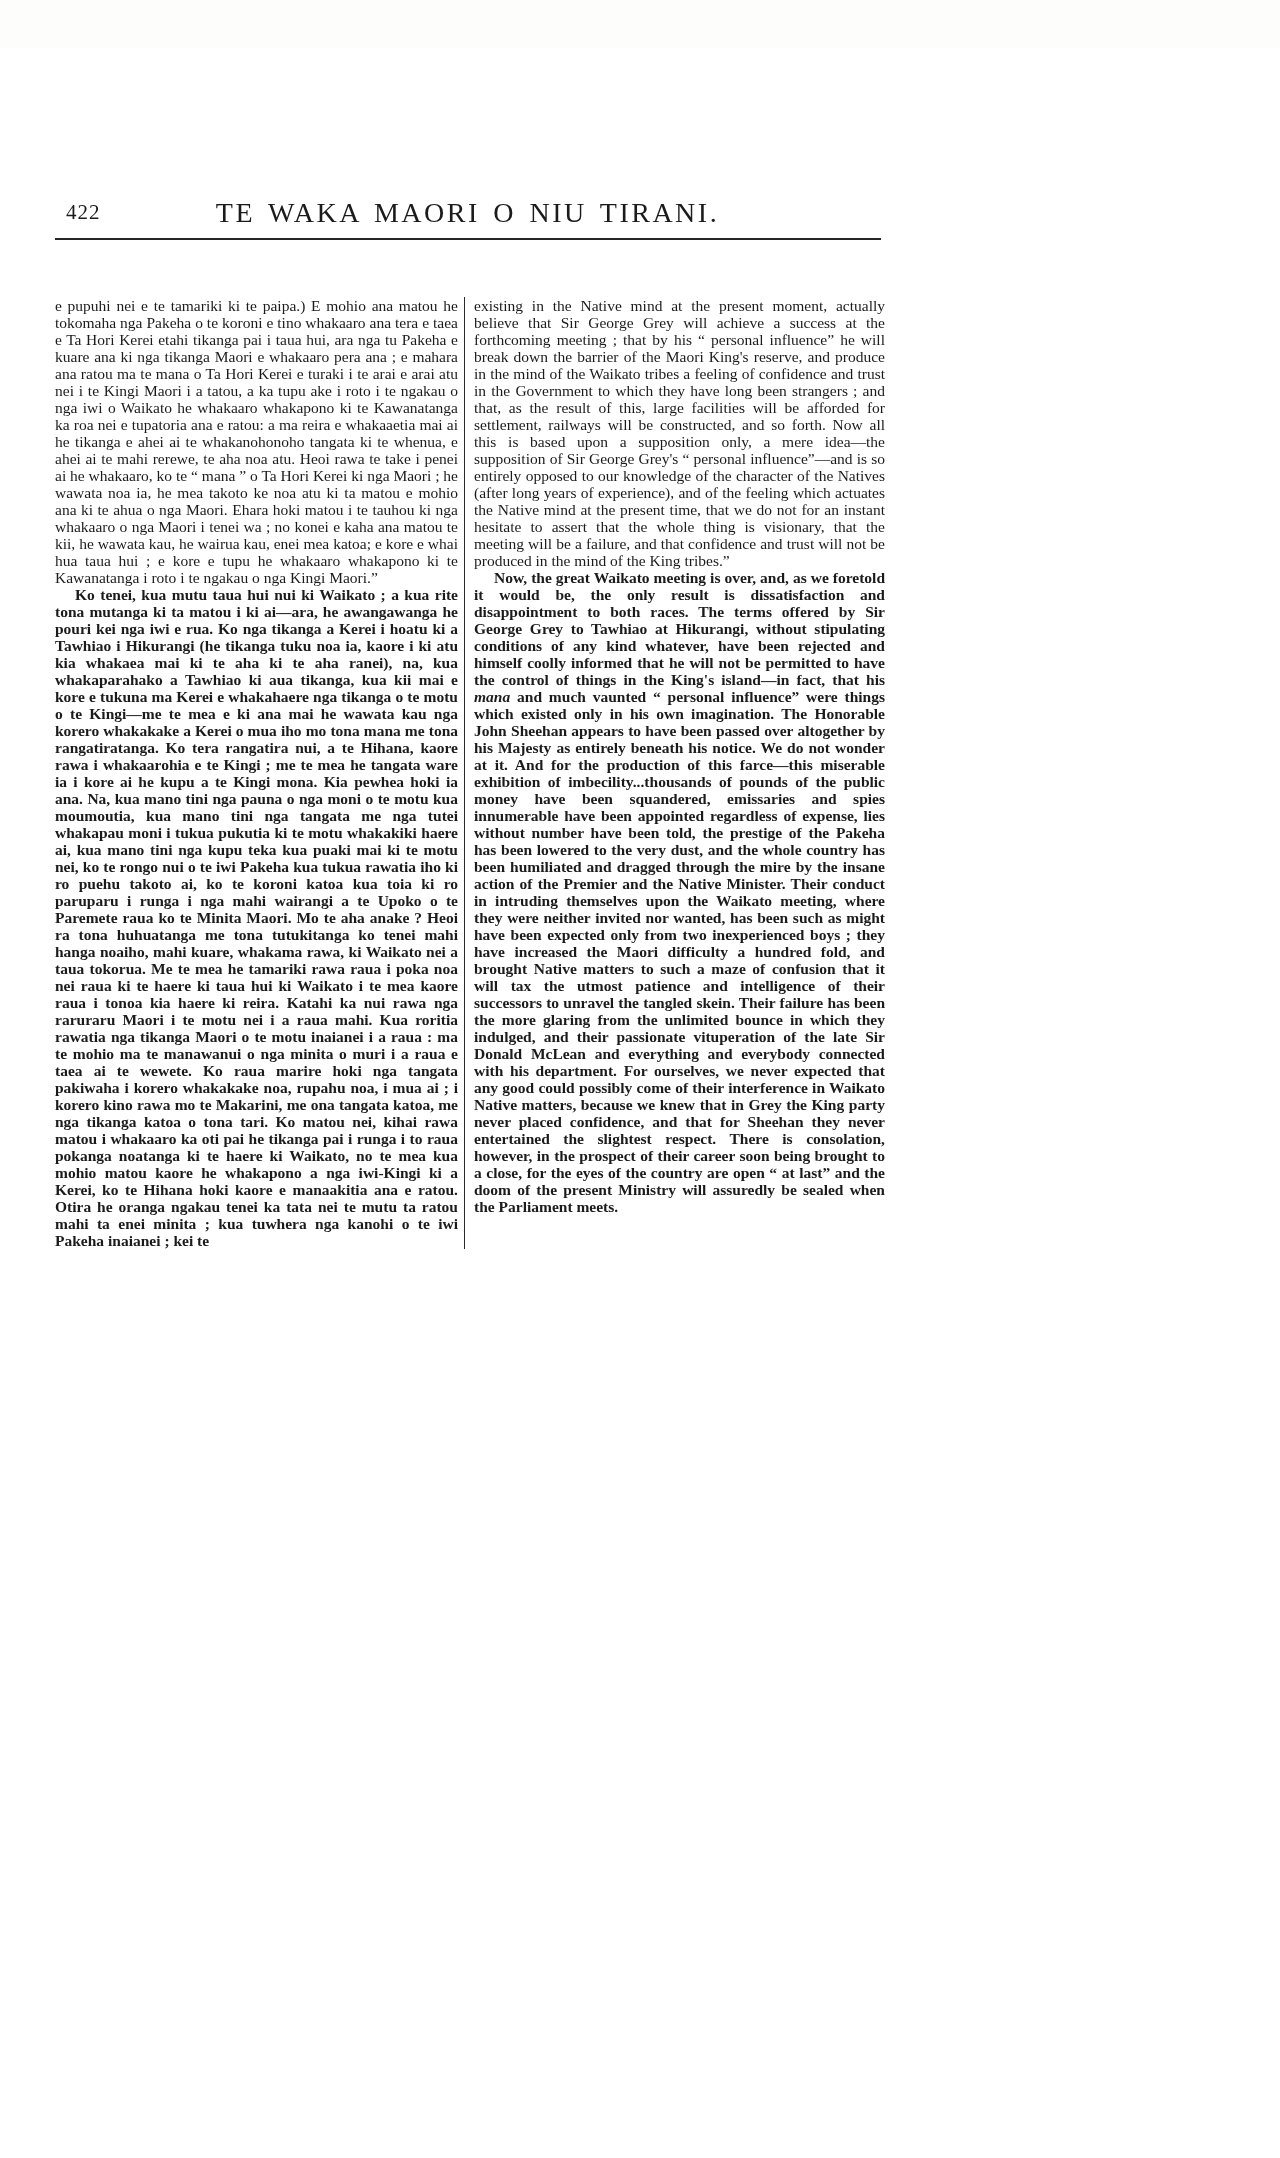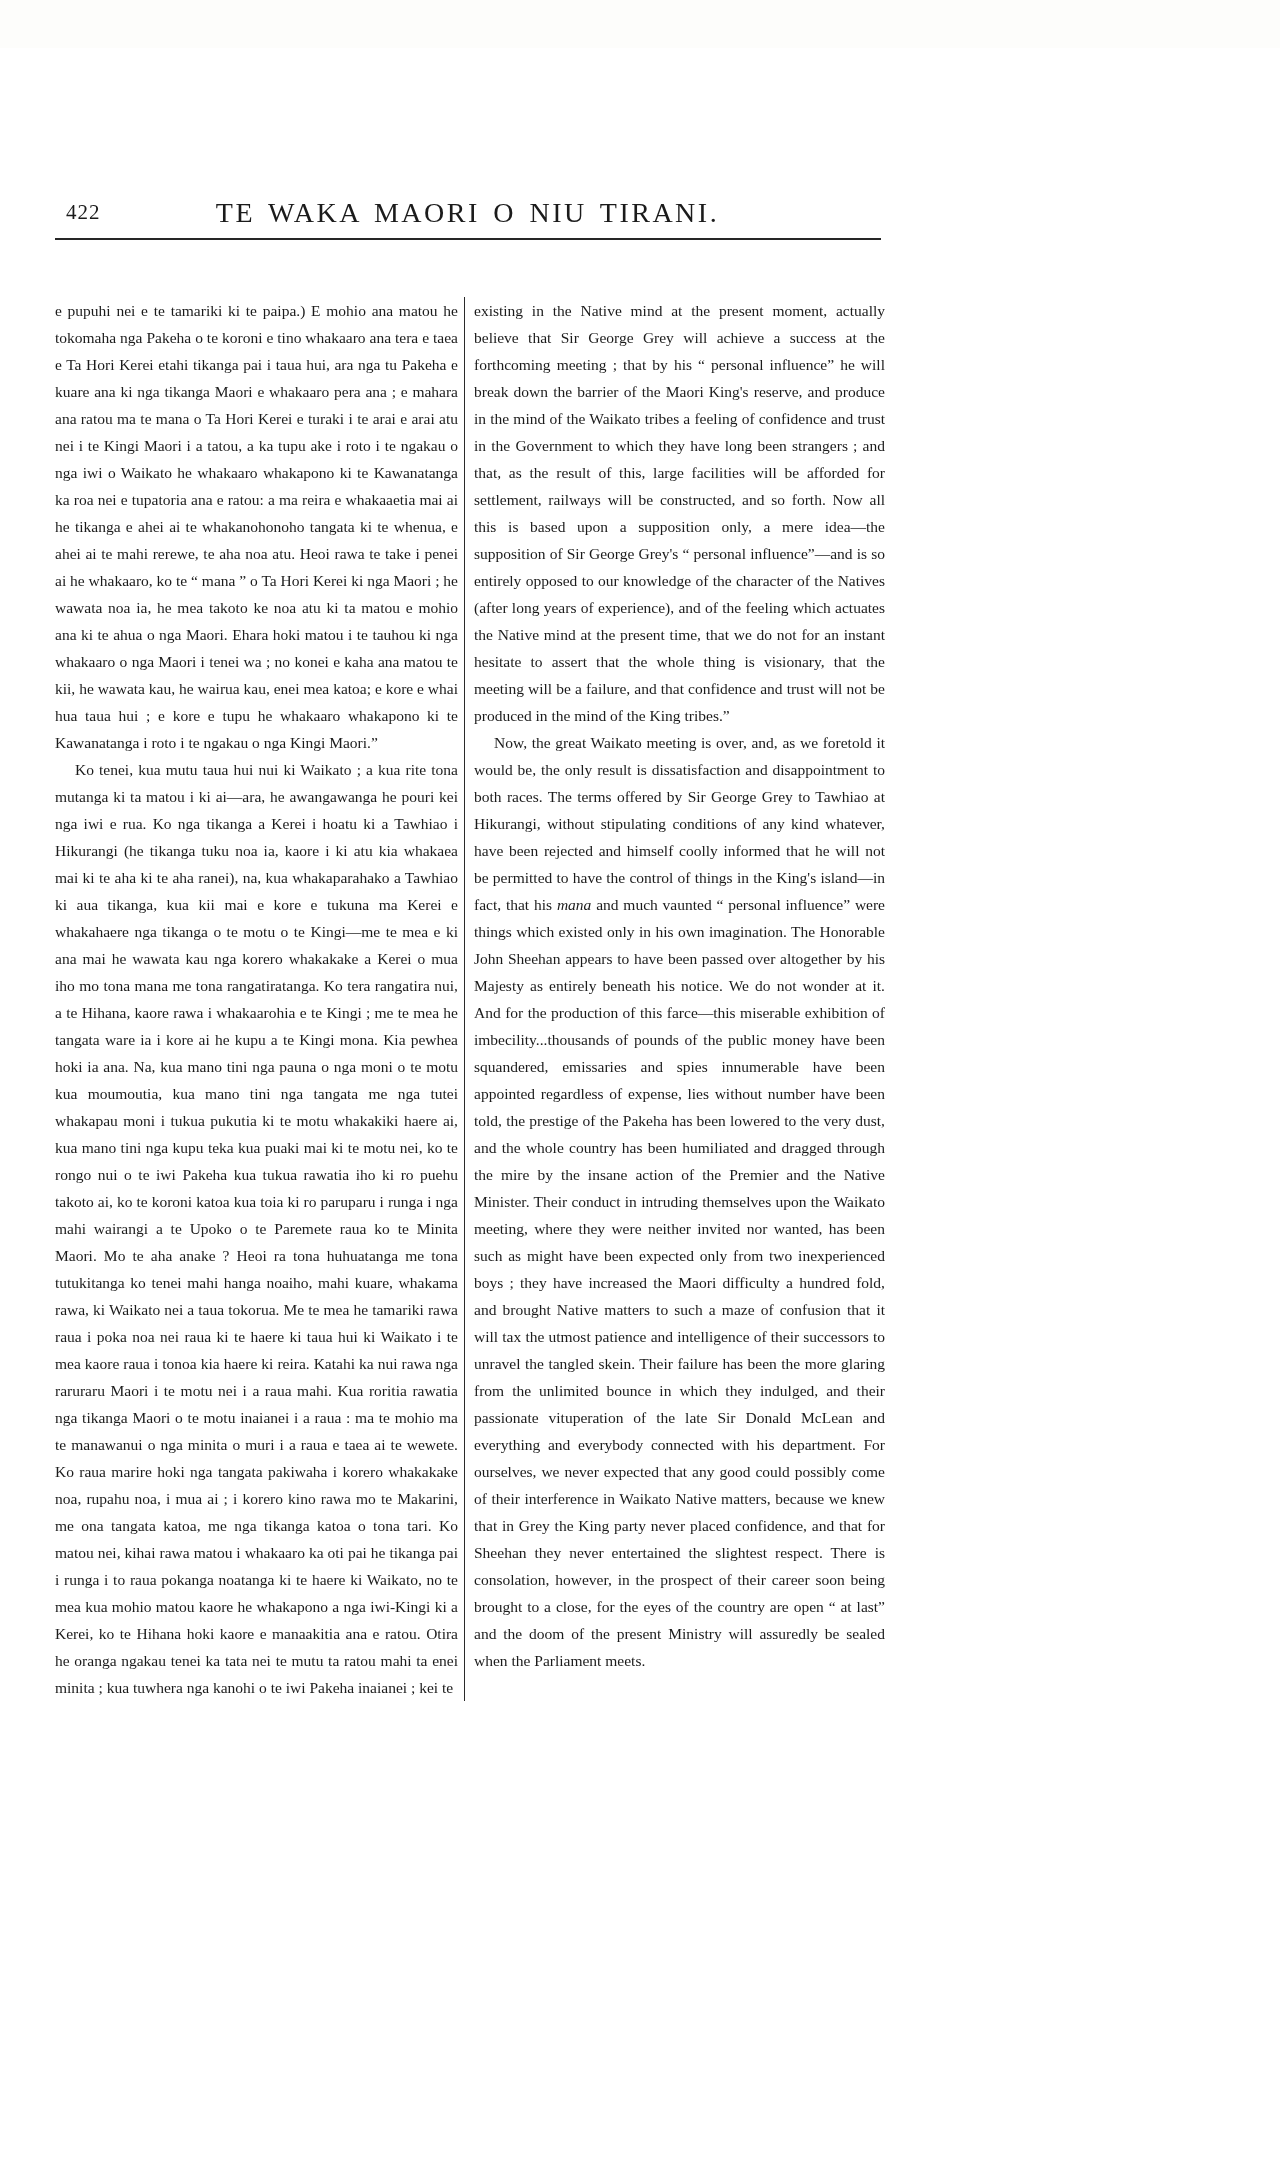--- a/index.html
+++ b/index.html
@@ -47,30 +47,30 @@
     left: 55px; top: 153px;
     width: 830px;
     display: flex;
     align-items: stretch;
   }
   .column-left { width: 403px; }
   .column-right { flex: 1; }
   .column-left p, .column-right p {
     margin: 0;
     font-size: 15.5px;
-    line-height: 27px;
+    line-height: 17px;
     text-align: justify;
   }
   .col-divider {
     width: 1px;
     background: #2a2a2a;
     margin-left: 6px;
     margin-right: 9px;
   }
-  .indent { text-indent: 20px; }
+  .indent { text-indent: 20px; font-weight: bold; }
   .left-para-2 { margin-top: 2px; }
   .right-para-2 { margin-top: 9px; }
   em { font-style: italic; }
 </style>
 </head>
 <body>
 
 <div class="scan-area">
 
   <div class="page-number">422</div>

